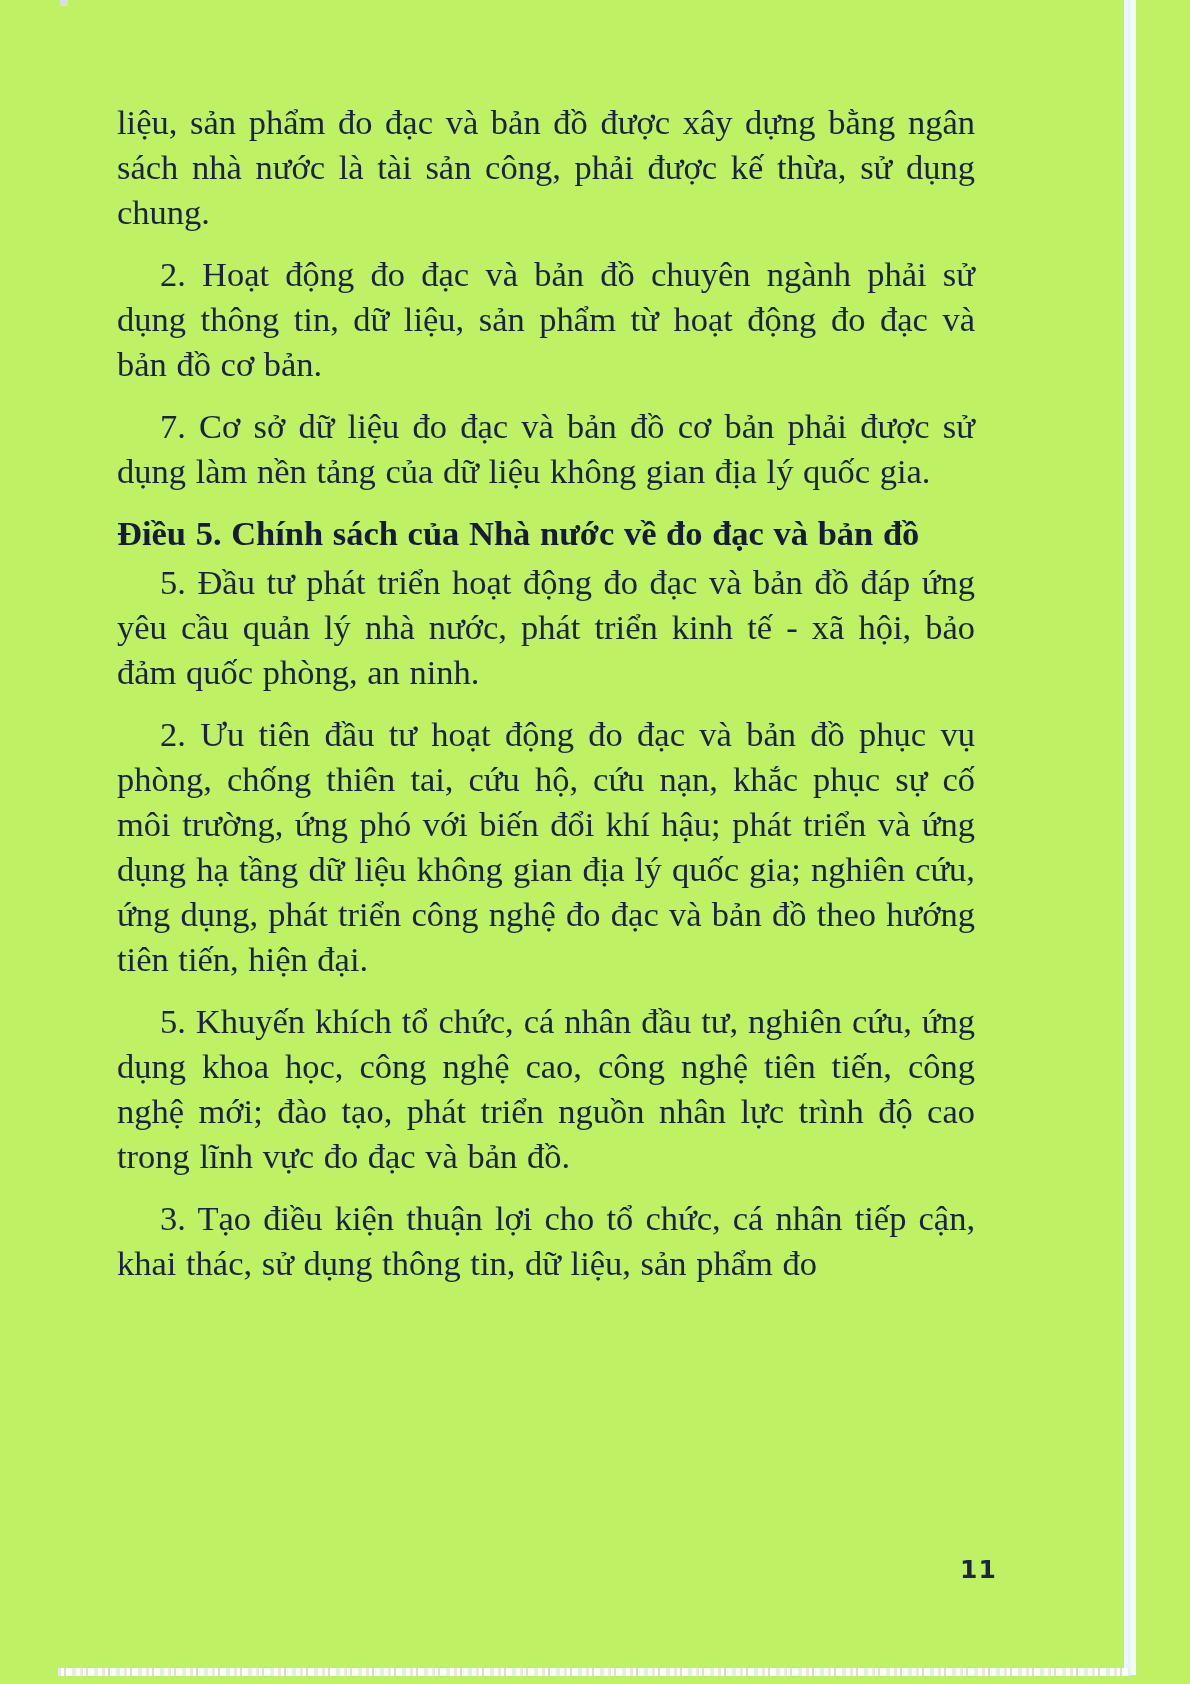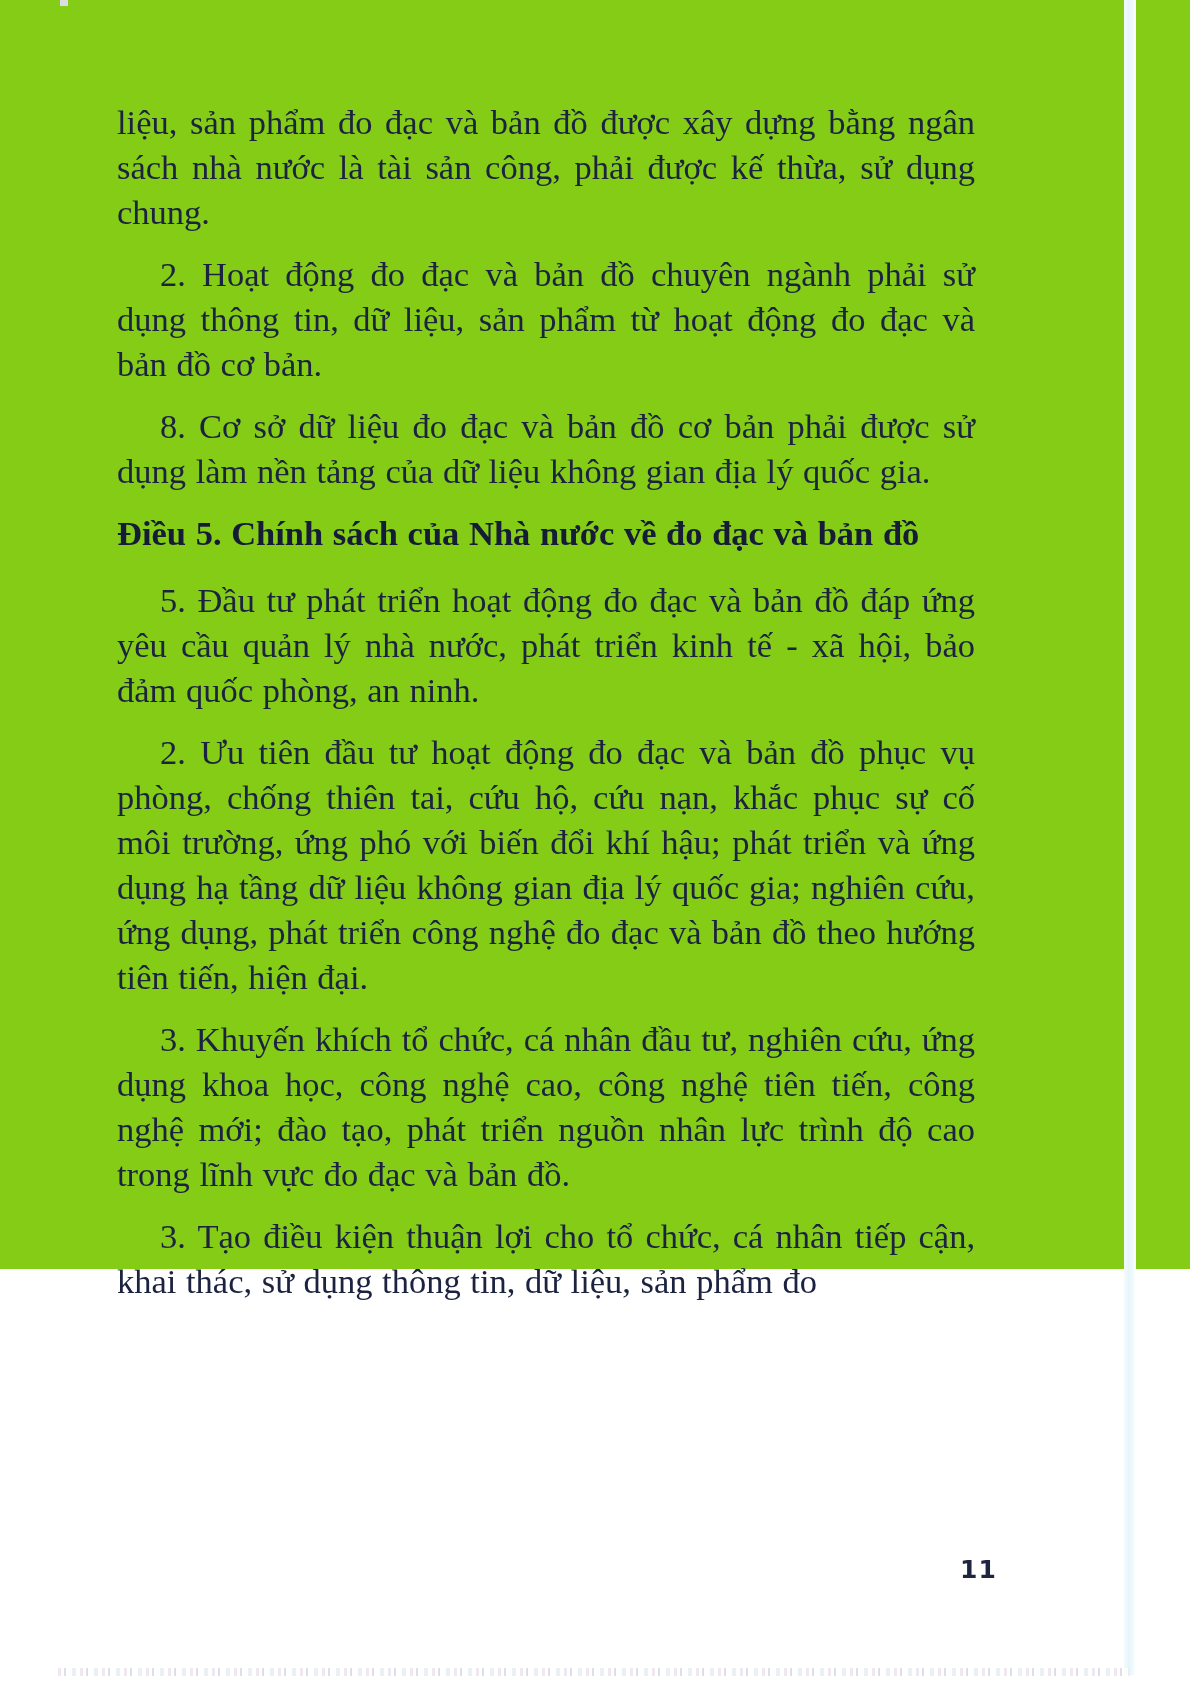--- a/index.html
+++ b/index.html
@@ -12,22 +12,22 @@
       height: 1684px;
       position: relative;
       overflow: hidden;
       font-family: "Liberation Serif", "DejaVu Serif", serif;
       color: #1c2340;
     }
     .page {
       position: absolute;
       left: 0; top: 0;
       width: 1190px;
-      height: 1269px;
-      background: #84cc16;
+      height: 1684px;
+      background: #bef264;
     }
     .top-mark {
       position: absolute;
       left: 60px; top: 0;
       width: 8px; height: 6px;
       background: #d9dde6;
     }
     .edge-strip {
       position: absolute;
       left: 1124px; top: 0;
@@ -65,21 +65,21 @@
       word-spacing: 1px;
       color: #1c2340;
     }
     .para.indent {
       text-indent: 43px;
     }
     .para.heading {
       font-weight: bold;
       text-indent: 0;
       margin-top: 12px;
-      margin-bottom: 22px;
+      margin-bottom: 4px;
       color: #161c36;
     }
     .page-number {
       position: absolute;
       left: 960px;
       top: 1555px;
       font-family: "DejaVu Sans", "Liberation Sans", sans-serif;
       font-weight: bold;
       font-size: 25px;
       color: #1d2540;
@@ -90,22 +90,22 @@
 <body>
 
 <div class="page">
   <div class="top-mark"></div>
   <div class="edge-strip"></div>
   <div class="bottom-edge"></div>
 
   <div class="text-block">
     <p class="para">liệu, sản phẩm đo đạc và bản đồ được xây dựng bằng ngân sách nhà nước là tài sản công, phải được kế thừa, sử dụng chung.</p>
     <p class="para indent">2. Hoạt động đo đạc và bản đồ chuyên ngành phải sử dụng thông tin, dữ liệu, sản phẩm từ hoạt động đo đạc và bản đồ cơ bản.</p>
-    <p class="para indent">8. Cơ sở dữ liệu đo đạc và bản đồ cơ bản phải được sử dụng làm nền tảng của dữ liệu không gian địa lý quốc gia.</p>
+    <p class="para indent">7. Cơ sở dữ liệu đo đạc và bản đồ cơ bản phải được sử dụng làm nền tảng của dữ liệu không gian địa lý quốc gia.</p>
     <p class="para heading indent">Điều 5. Chính sách của Nhà nước về đo đạc và bản đồ</p>
     <p class="para indent">5. Đầu tư phát triển hoạt động đo đạc và bản đồ đáp ứng yêu cầu quản lý nhà nước, phát triển kinh tế - xã hội, bảo đảm quốc phòng, an ninh.</p>
     <p class="para indent">2. Ưu tiên đầu tư hoạt động đo đạc và bản đồ phục vụ phòng, chống thiên tai, cứu hộ, cứu nạn, khắc phục sự cố môi trường, ứng phó với biến đổi khí hậu; phát triển và ứng dụng hạ tầng dữ liệu không gian địa lý quốc gia; nghiên cứu, ứng dụng, phát triển công nghệ đo đạc và bản đồ theo hướng tiên tiến, hiện đại.</p>
-    <p class="para indent">3. Khuyến khích tổ chức, cá nhân đầu tư, nghiên cứu, ứng dụng khoa học, công nghệ cao, công nghệ tiên tiến, công nghệ mới; đào tạo, phát triển nguồn nhân lực trình độ cao trong lĩnh vực đo đạc và bản đồ.</p>
+    <p class="para indent">5. Khuyến khích tổ chức, cá nhân đầu tư, nghiên cứu, ứng dụng khoa học, công nghệ cao, công nghệ tiên tiến, công nghệ mới; đào tạo, phát triển nguồn nhân lực trình độ cao trong lĩnh vực đo đạc và bản đồ.</p>
     <p class="para indent">3. Tạo điều kiện thuận lợi cho tổ chức, cá nhân tiếp cận, khai thác, sử dụng thông tin, dữ liệu, sản phẩm đo</p>
   </div>
 
   <div class="page-number">11</div>
 </div>
 
 </body></html>

